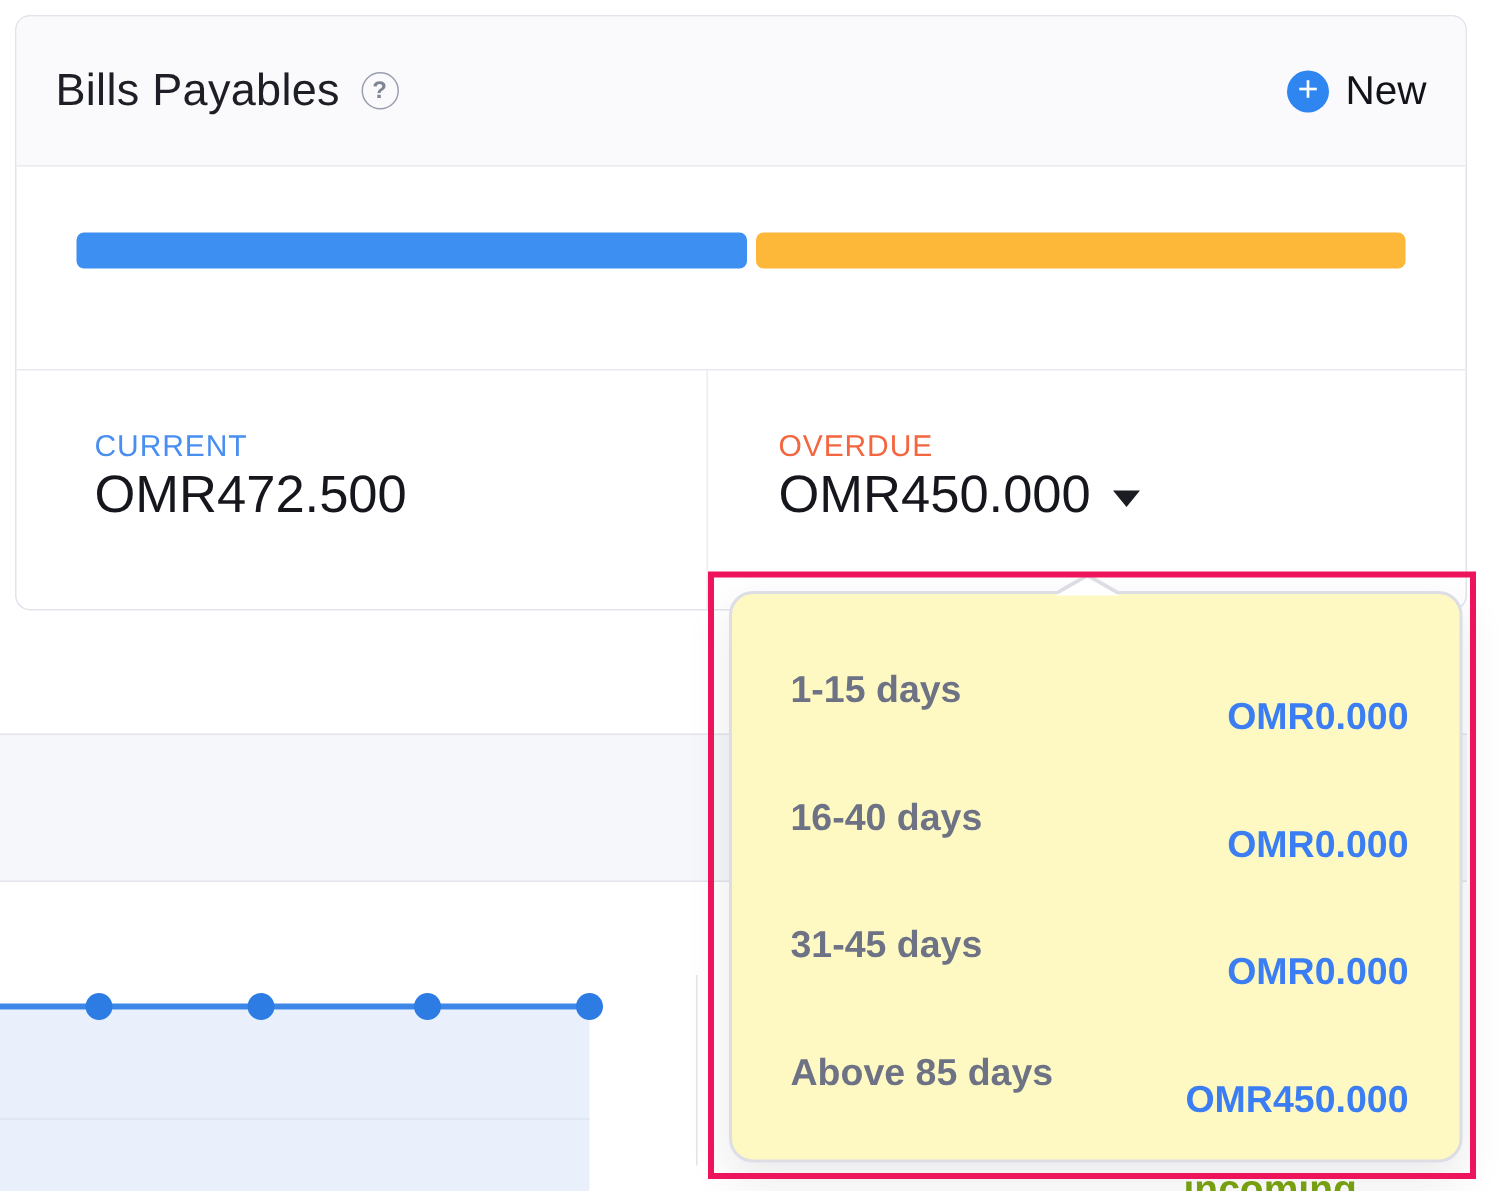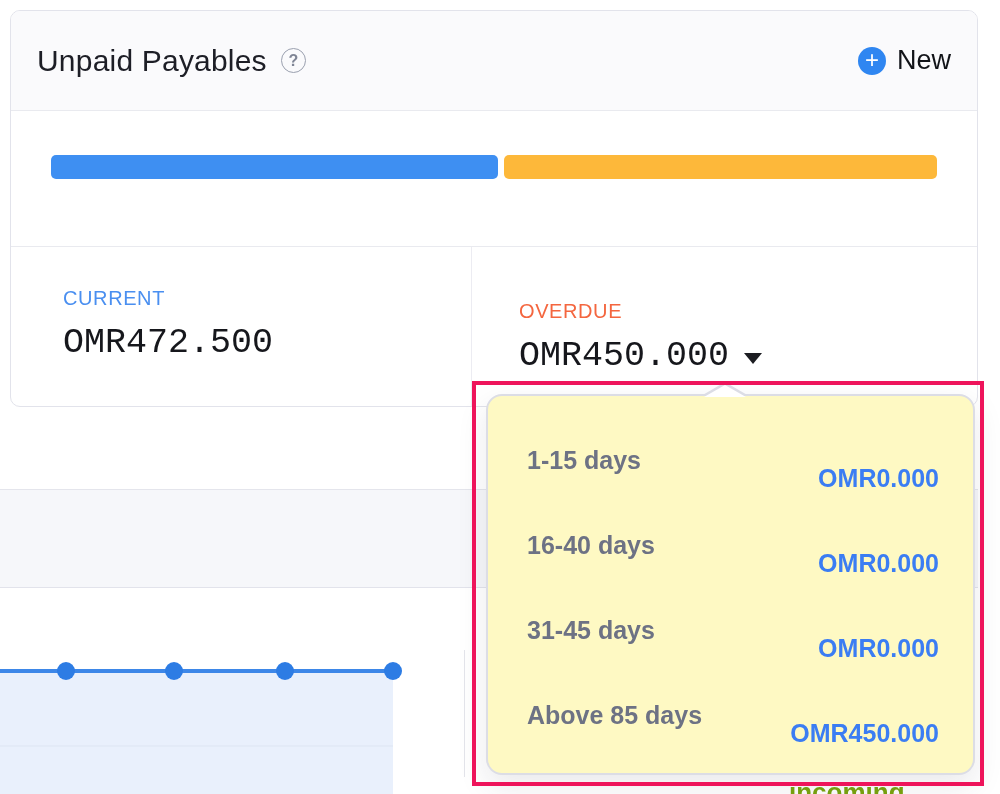--- a/index.html
+++ b/index.html
@@ -28,21 +28,21 @@
   .bar-current { background:#3e8ff2; border-radius:5px; }
   .bar-gap { }
   .bar-overdue { background:#fdb83a; border-radius:5px; flex:1; }
 
   .split-section { height:159px; display:flex; }
   .col1 { width:461px; border-right:1px solid #ececf2; padding:40px 0 0 52px; }
   .col2 { flex:1; padding:40px 0 0 47px; }
   .col-label { font-size:20px; letter-spacing:.6px; font-weight:500; }
   .current-label { color:#4a8ff0; }
   .overdue-label { color:#f4663f; }
-  .col-amount { font-size:35px; color:#16171c; margin-top:13px; display:flex; align-items:center;font-family:Liberation Mono, monospace; }
+  .col-amount { font-size:35px; color:#16171c; display:flex; align-items:center; }
   .caret-down { display:inline-block; width:0; height:0; margin-left:15px; margin-top:4px;
                 border-left:9px solid transparent; border-right:9px solid transparent;
                 border-top:11px solid #1c1d22; }
   .overdue-toggle { cursor:pointer; }
 
   
   .band { position:absolute; left:0; top:489px; width:978px; height:99px;
           background:#f6f7fa; border-top:1px solid #e4e5ec; border-bottom:1px solid #e2e3eb;
           z-index:1; }
   .chart-wrap { position:absolute; left:0; top:589px; width:470px; height:205px; z-index:1; }
@@ -87,21 +87,21 @@
   </svg>
 </div>
 
 <div class="under-card-edge"></div>
 
 <div class="legend-incoming" style="color: rgb(122, 164, 14);">incoming</div>
 
 <div class="card">
 
   <div class="card-header">
-    <div class="card-title">Unpaid Payables</div>
+    <div class="card-title">Bills Payables</div>
     <div class="help-icon">?</div>
     <div class="new-btn">
       <span class="plus-circle">+</span>
       <span>New</span>
     </div>
   </div>
 
   <div class="unpaid-section">
     <div class="bar">
       <div class="bar-current" style="width: 50.4%; background: rgb(62, 143, 242);"></div>
@@ -109,21 +109,21 @@
       <div class="bar-overdue" style="background: rgb(253, 184, 58);"></div>
     </div>
   </div>
 
   <div class="split-section">
     <div class="col1">
       <div class="col-label current-label" style="color: rgb(74, 143, 240);">CURRENT</div>
       <div class="col-amount">OMR472.500</div>
     </div>
     <div class="col2">
-      <div class="col-label overdue-label" style="color: rgb(244, 102, 63); margin-top: 13px;">OVERDUE</div>
+      <div class="col-label overdue-label" style="color: rgb(244, 102, 63);">OVERDUE</div>
       <div class="col-amount overdue-toggle">
         <span>OMR450.000</span>
         <span class="caret-down"></span>
       </div>
     </div>
   </div>
 
 </div>
 
 <div class="popup">

